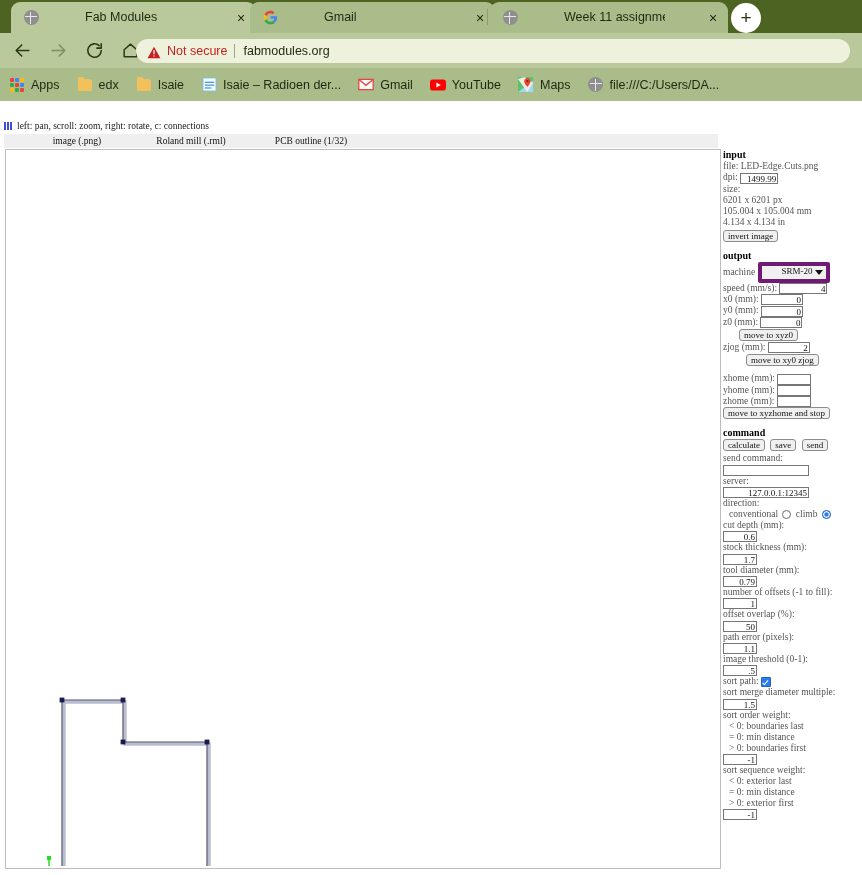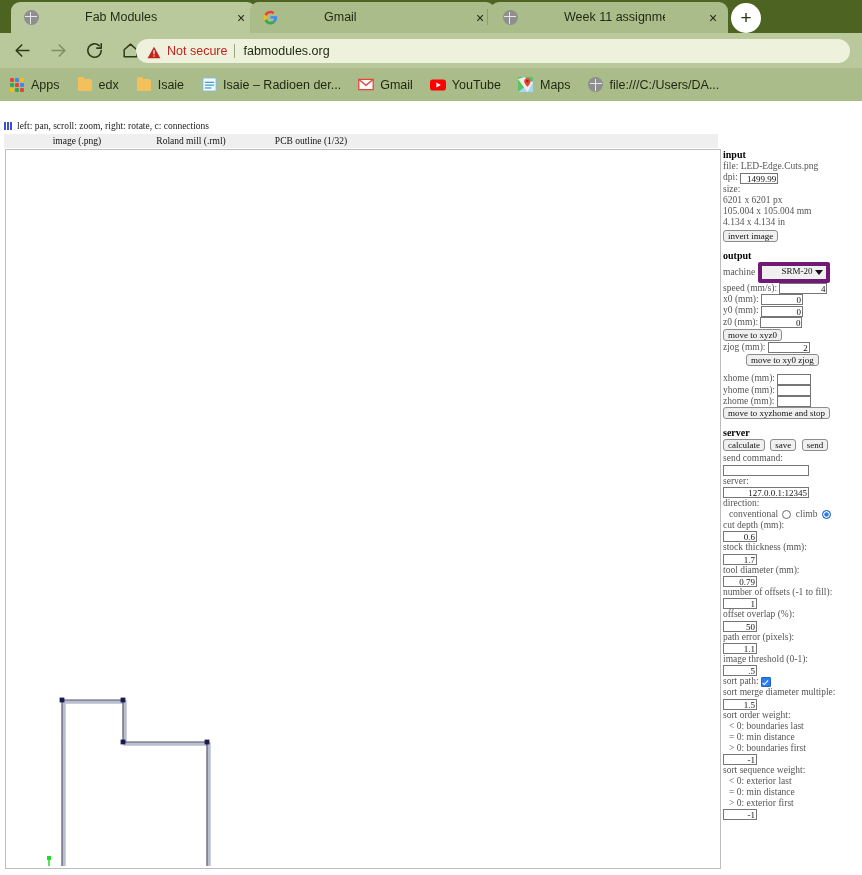--- a/index.html
+++ b/index.html
@@ -633,21 +633,21 @@
         <span class="fld w42">0</span>
       </div>
       <div class="row">
         <span class="txt">y0 (mm):</span>
         <span class="fld w42">0</span>
       </div>
       <div class="row">
         <span class="txt">z0 (mm):</span>
         <span class="fld w42">0</span>
       </div>
-      <div class="row" style="margin-top:1px;">
+      <div class="row" style="margin-top:1px;margin-left:16px;">
         <span class="btn">move to xyz0</span>
       </div>
       <div class="row" style="margin-top:1px;">
         <span class="txt">zjog (mm):</span>
         <span class="fld w42">2</span>
       </div>
       <div class="row" style="margin-top:1px;padding-left:23px;">
         <span class="btn">move to xy0 zjog</span>
       </div>
       <div class="row" style="margin-top:7px;">
@@ -661,21 +661,21 @@
       <div class="row">
         <span class="txt">zhome (mm):</span>
         <span class="fld w34 empty"></span>
       </div>
       <div class="row" style="margin-top:0;">
         <span class="btn">move to xyzhome and stop</span>
       </div>
 
       <div class="gap"></div>
 
-      <div class="sec-title">server</div>
+      <div class="sec-title">command</div>
       <div class="row">
         <span class="btn">calculate</span>
         <span class="btn" style="margin-left:3px;">save</span>
         <span class="btn" style="margin-left:3px;">send</span>
       </div>
       <div class="row txt" style="margin-top:2px;">send command:</div>
       <div class="row">
         <span class="fld w86 empty"></span>
       </div>
       <div class="row txt">server:</div>

